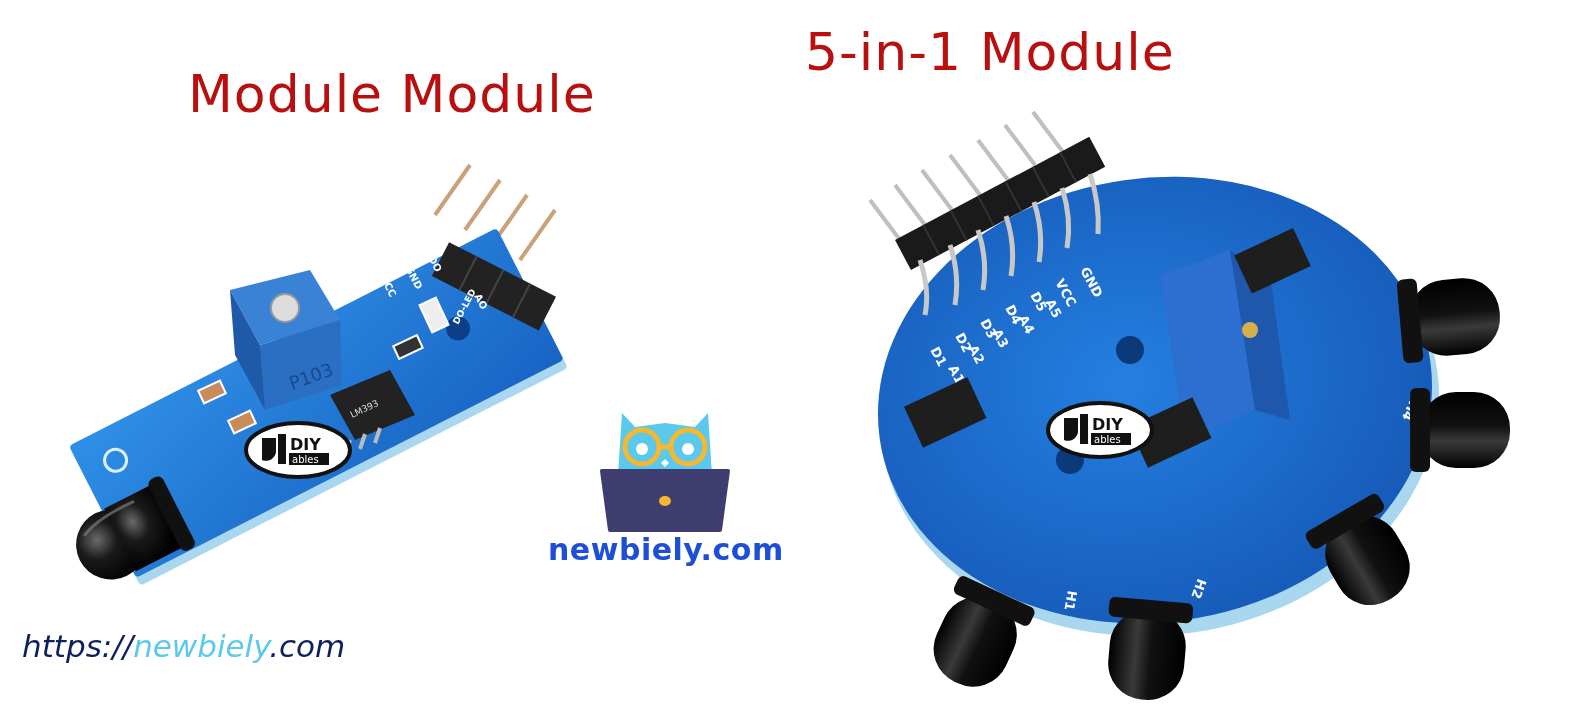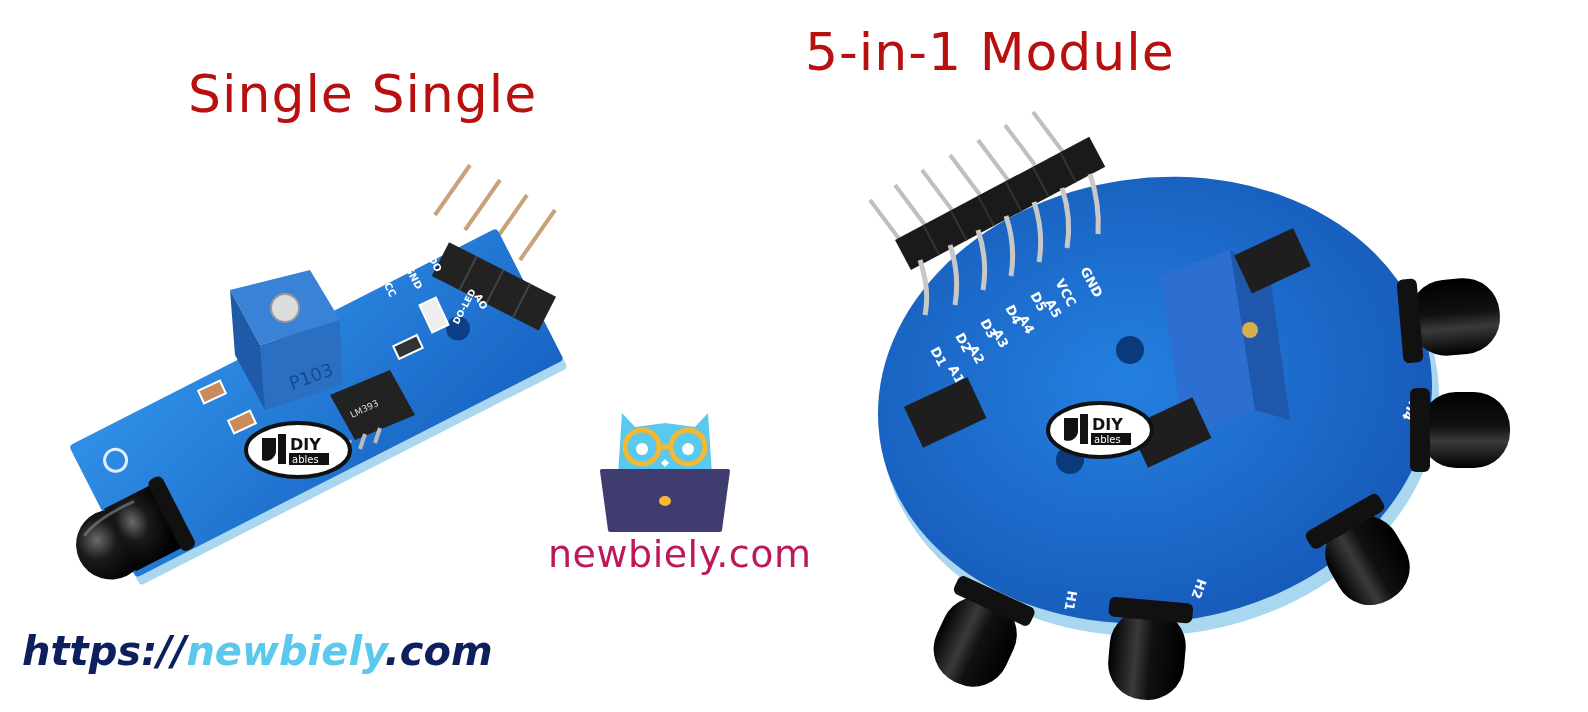--- a/index.html
+++ b/index.html
@@ -1,30 +1,30 @@
 <!DOCTYPE html>
 <html><head>
 <meta charset="utf-8">
 <style>
   html, body { margin:0; padding:0; background:#ffffff; }
   body { width:1588px; height:712px; position:relative; overflow:hidden; font-family:"DejaVu Sans", sans-serif; }
   .title { position:absolute; color:#b80f0f; font-family:"DejaVu Sans", sans-serif; font-weight:400; letter-spacing:1px; white-space:nowrap; }
   #title-single { left:188px; top:64px; font-size:52px; }
   #title-five { left:805px; top:22px; font-size:52px; }
   .abs { position:absolute; }
-  #url { left:22px; top:628px; font-size:40px; font-weight:bold; font-style:italic; font-family:"DejaVu Sans", sans-serif; white-space:nowrap; }
+  #url { left:22px; top:628px; font-size:31px; font-weight:normal; font-style:italic; font-family:"DejaVu Sans", sans-serif; white-space:nowrap; }
   #url .dark { color:#0d1f5c; }
   #url .light { color:#5bc8ee; }
-  #logo-text { left:548px; top:532px; font-size:38px; font-weight:normal; color:#be185d; font-family:"DejaVu Sans", sans-serif; white-space:nowrap; letter-spacing:0.5px;}
+  #logo-text { left:548px; top:532px; font-size:30px; font-weight:bold; color:#1d4ed8; font-family:"DejaVu Sans", sans-serif; white-space:nowrap; letter-spacing:0.5px;}
   svg text { font-family:"DejaVu Sans", sans-serif; }
 </style>
 </head>
 <body>
 
-<div id="title-single" class="title">Single Single</div>
+<div id="title-single" class="title">Module Module</div>
 <div id="title-five" class="title">5-in-1 Module</div>
 
 <svg class="abs" style="left:40px;top:150px" width="540" height="450" viewBox="0 0 540 450">
   <defs>
     <linearGradient id="pcbg" x1="0" y1="0" x2="1" y2="1">
       <stop offset="0" stop-color="#2f8fe6"></stop>
       <stop offset="1" stop-color="#1864c4"></stop>
     </linearGradient>
     <radialGradient id="bulb" cx="0.35" cy="0.35" r="0.7">
       <stop offset="0" stop-color="#6a6a6a"></stop>

